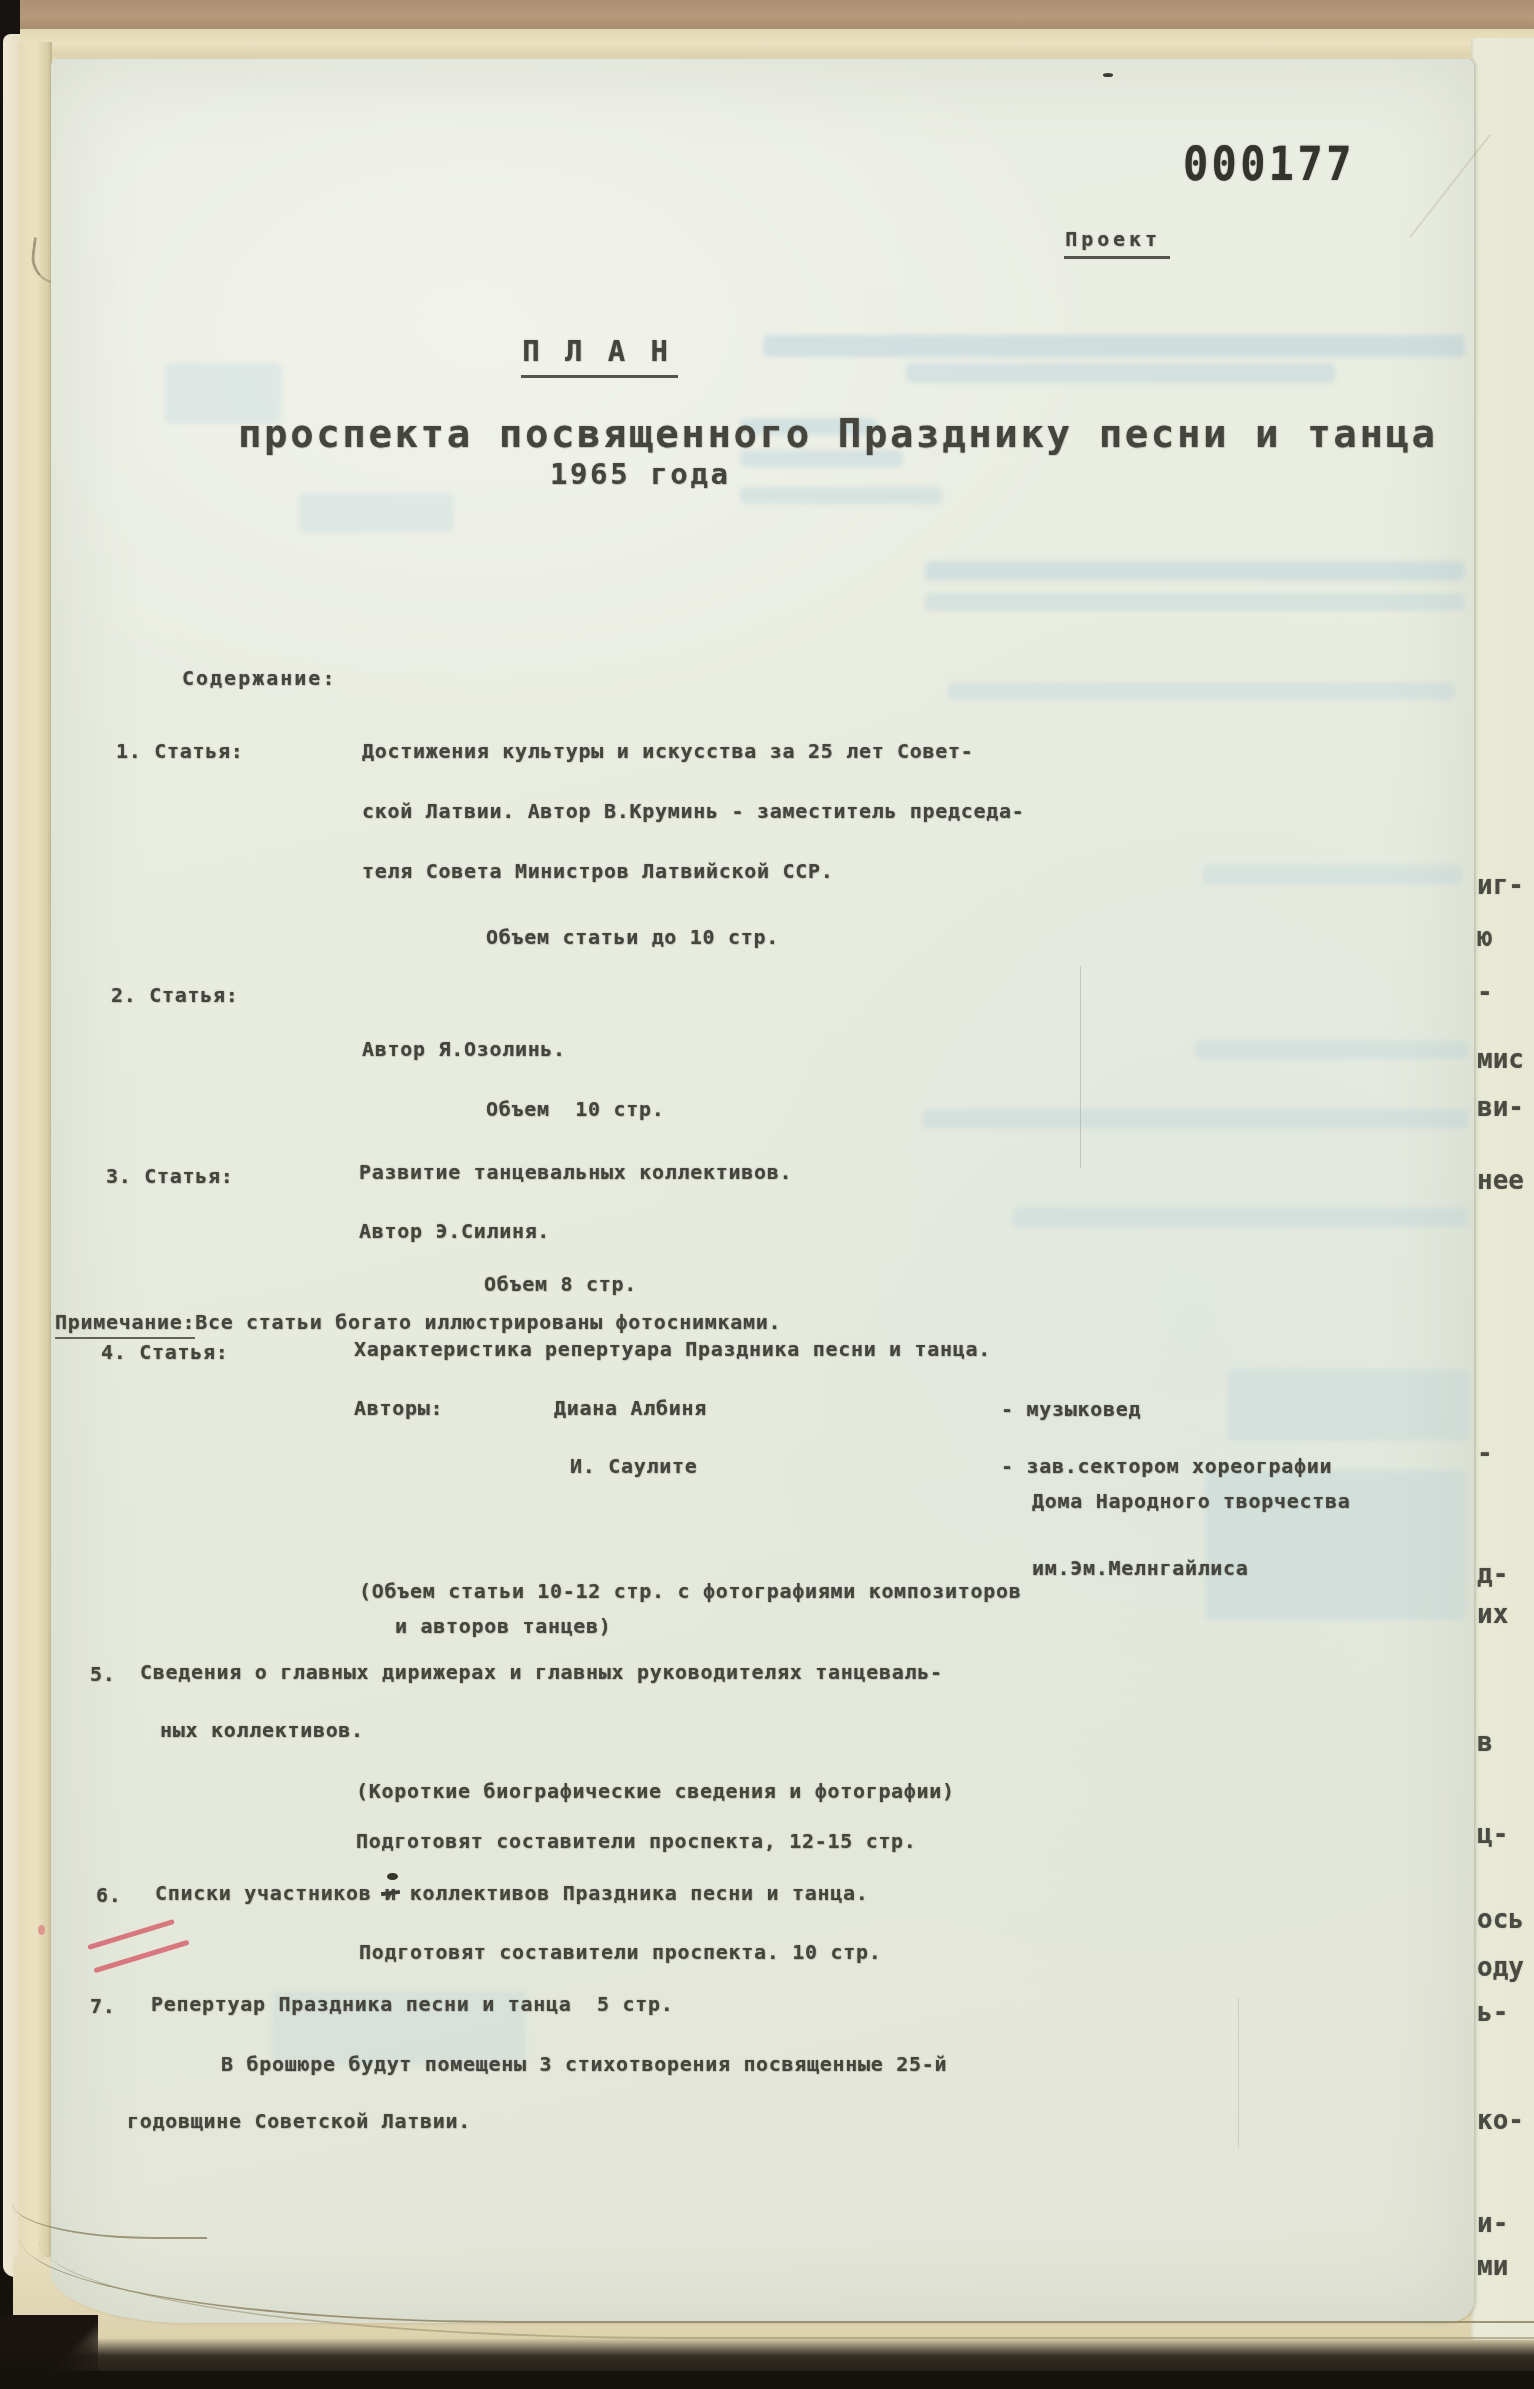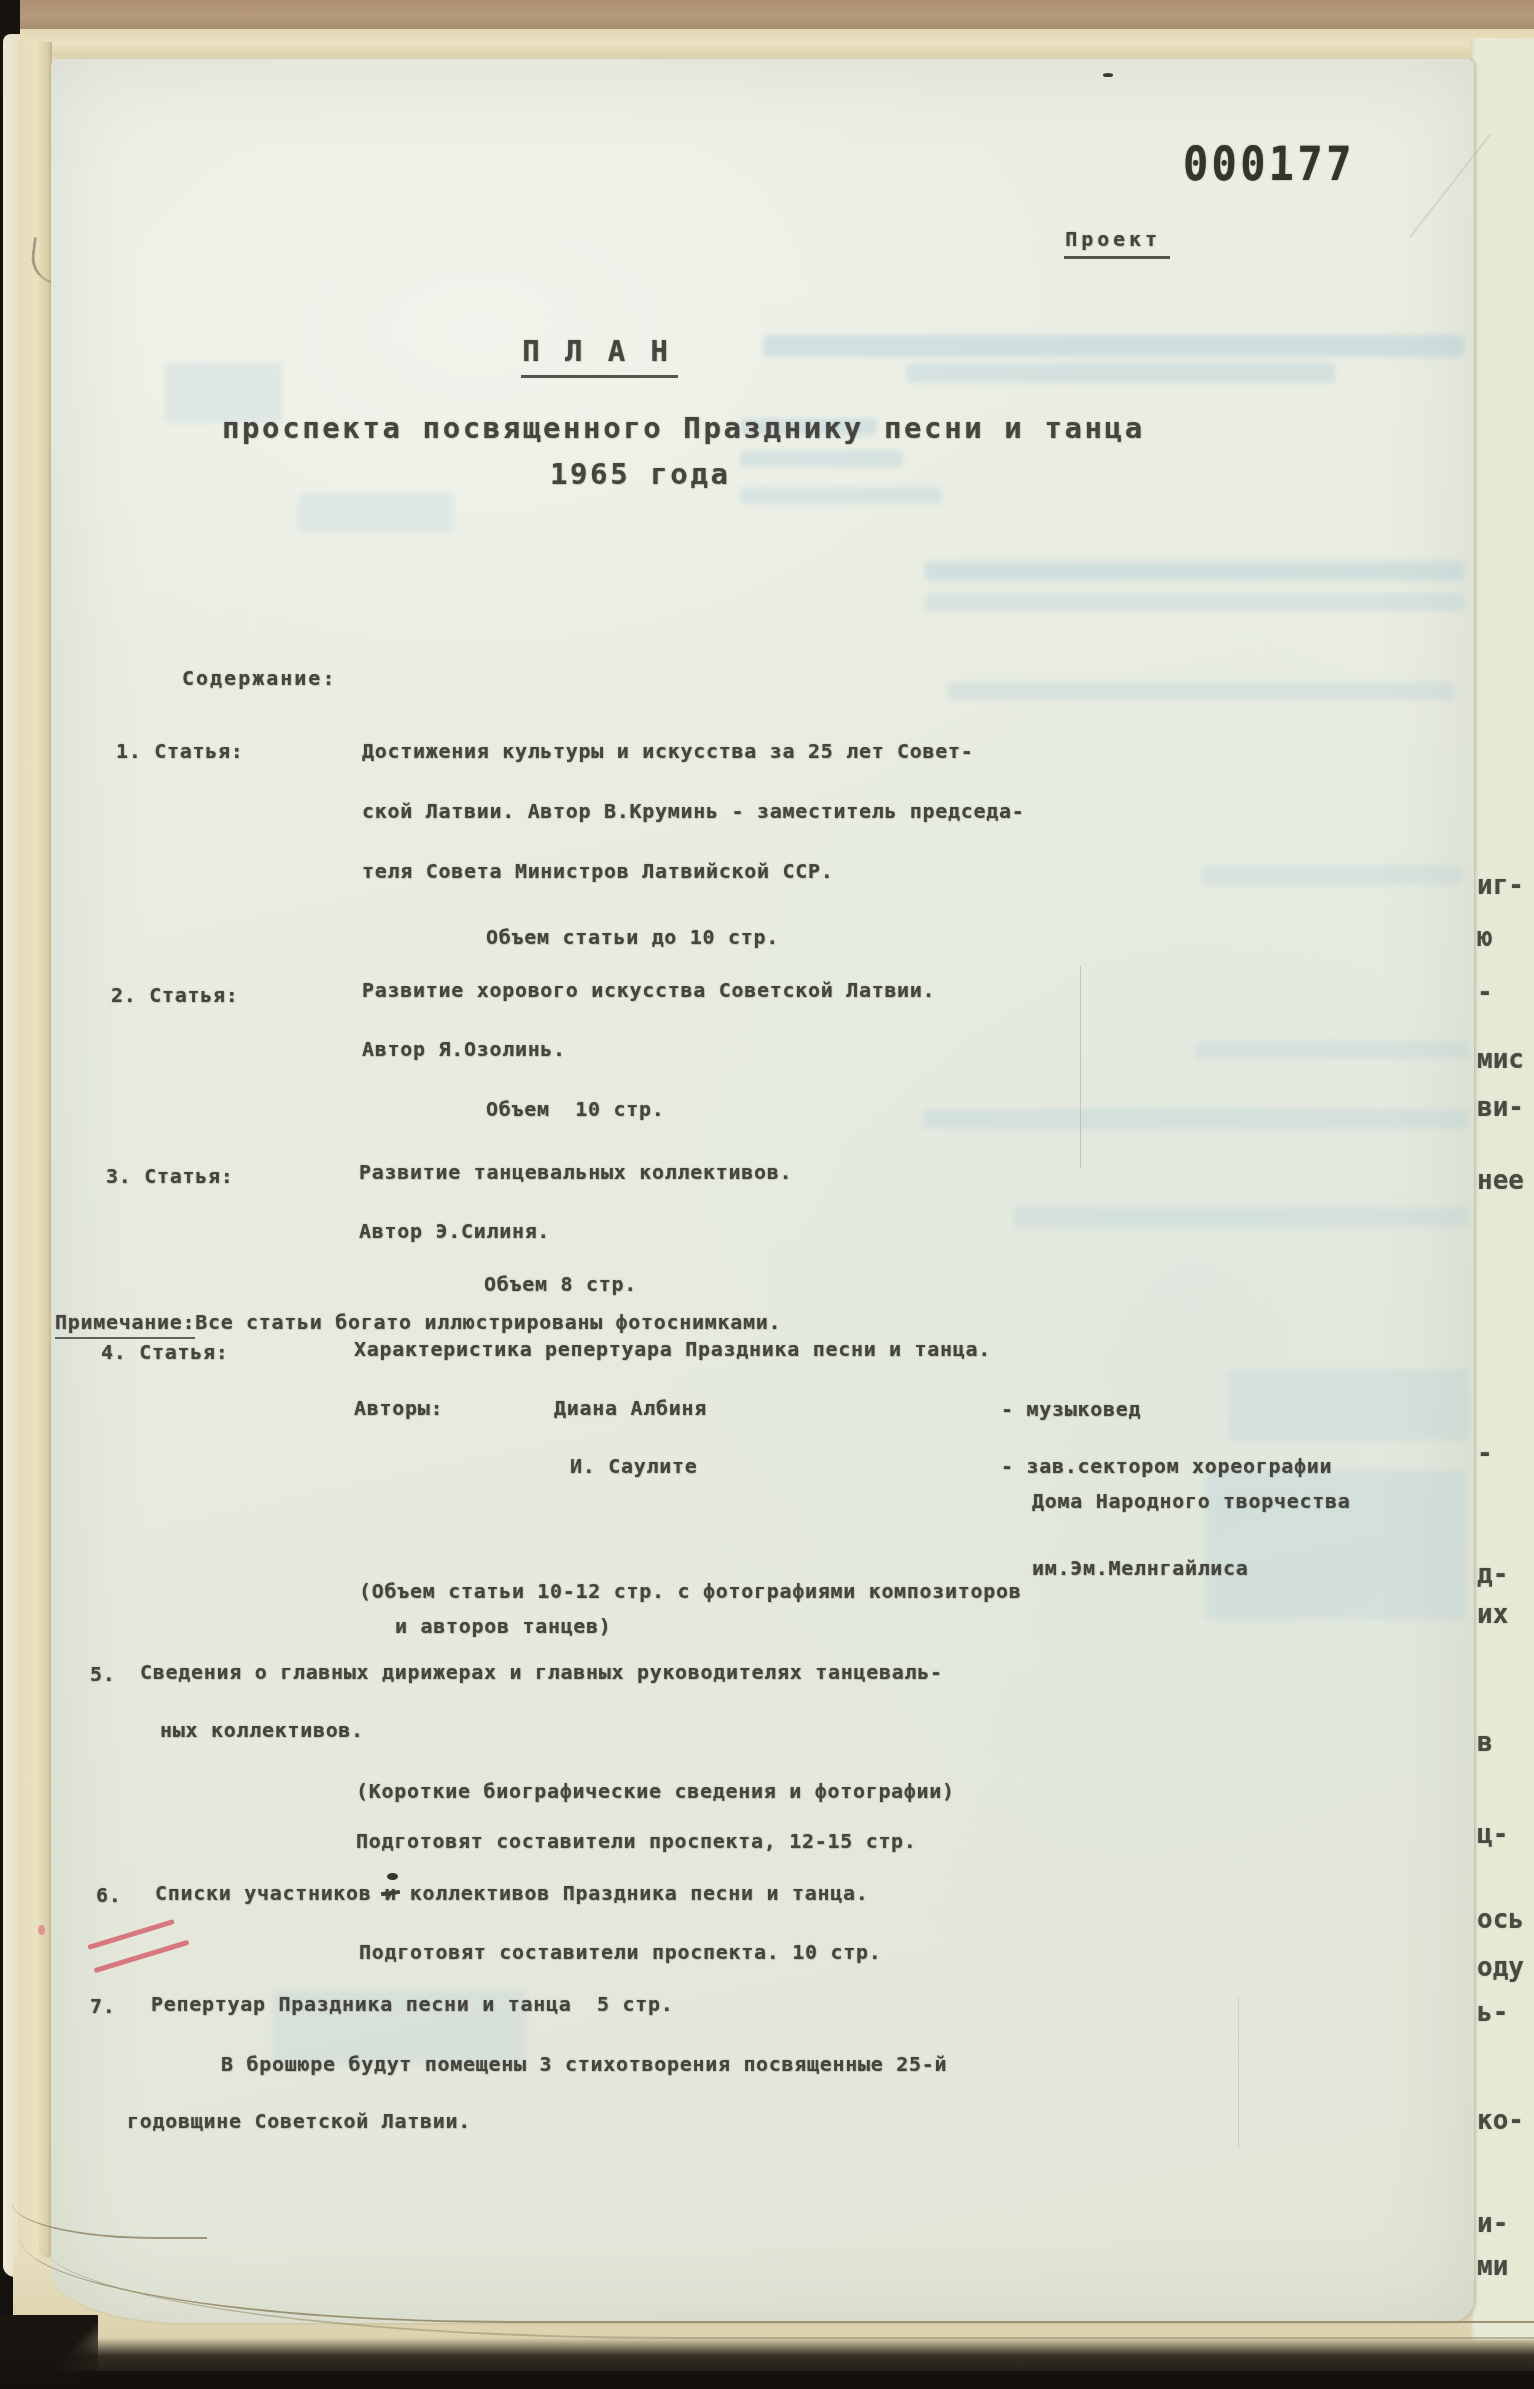--- a/index.html
+++ b/index.html
@@ -50,21 +50,21 @@
     font-size:20px;line-height:1.15;letter-spacing:0.7px;
     text-shadow:0 0 1.3px rgba(64,64,56,.55),0.7px 0.7px 0 rgba(64,64,56,.15);z-index:2;}
   .u-note{border-bottom:2.6px solid rgba(64,64,56,.8);padding-bottom:2.6px;}
   .stamp{position:absolute;left:1183px;top:139px;font-size:42px;letter-spacing:3.3px;
     color:#34342d;font-weight:bold;transform:scaleY(1.12) skewX(-1deg);
     text-shadow:0 0 1.3px rgba(48,48,40,.6);z-index:2;}
   .proekt{left:1064px;top:228px;letter-spacing:3.9px;border-bottom:3.3px solid rgba(58,58,50,.85);
     padding:0 9px 5.2px 1.3px;}
   .doc-title{left:521px;top:335px;font-size:29px;letter-spacing:3.9px;
     border-bottom:3.3px solid rgba(58,58,50,.85);padding:0 6.5px 6.5px 1.3px;}
-  .subtitle1{left:222px;top:412px;font-size:29px;letter-spacing:2.6px;}
+  .subtitle1{left:238px;top:412px;font-size:39px;letter-spacing:2.6px;}
   .subtitle2{left:550px;top:458px;font-size:29px;letter-spacing:2.6px;}
   .contents{left:182px;top:667px;letter-spacing:2px;}
   .struck{position:relative;display:inline-block;}
   .struck::after{content:"";position:absolute;left:-3.3px;right:-3.3px;top:40%;height:3.9px;
     background:#3f3f38;transform:rotate(-7deg);}
   .struck::before{content:"";position:absolute;top:-9px;left:22%;width:10.4px;height:7.2px;
     background:#35352e;border-radius:50%;}
   
   .red-stroke{position:absolute;height:4.6px;background:#d65a66;border-radius:2.6px;opacity:.8;z-index:2;}
   .red-speck{position:absolute;left:38px;top:1925px;width:6.5px;height:10.4px;background:#df6a74;
@@ -129,21 +129,20 @@
   <div class="tline subtitle2">1965 года</div>
   <div class="tline contents">Содержание:</div>
 
   <div class="tline" style="left:116px;top:740px;">1. Статья:</div>
   <div class="tline" style="left:362px;top:740px;">Достижения культуры и искусства за 25 лет Совет-</div>
   <div class="tline" style="left:362px;top:800px;">ской Латвии. Автор В.Круминь - заместитель председа-</div>
   <div class="tline" style="left:362px;top:860px;">теля Совета Министров Латвийской ССР.</div>
   <div class="tline" style="left:486px;top:926px;">Объем статьи до 10 стр.</div>
 
   <div class="tline" style="left:111px;top:984px;">2. Статья:</div>
-  <div class="tline" style="left:362px;top:979px;">Развитие хорового искусства Советской Латвии.</div>
   <div class="tline" style="left:362px;top:1038px;">Автор Я.Озолинь.</div>
   <div class="tline" style="left:486px;top:1098px;">Объем  10 стр.</div>
 
   <div class="tline" style="left:106px;top:1165px;">3. Статья:</div>
   <div class="tline" style="left:359px;top:1161px;">Развитие танцевальных коллективов.</div>
   <div class="tline" style="left:359px;top:1220px;">Автор Э.Силиня.</div>
   <div class="tline" style="left:484px;top:1273px;">Объем 8 стр.</div>
 
   <div class="tline" style="left:55px;top:1311px;"><span class="u-note">Примечание:</span><span>Все статьи богато иллюстрированы фотоснимками.</span></div>
 

